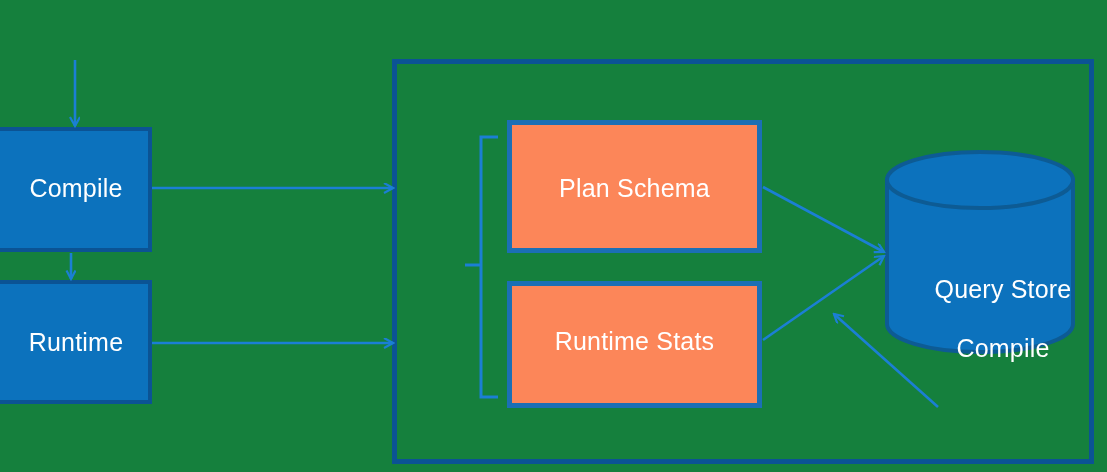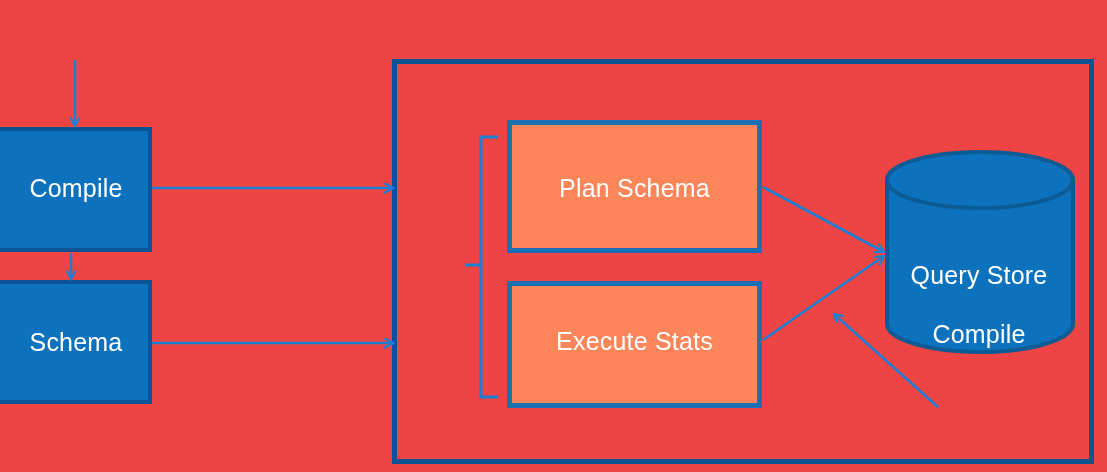--- a/index.html
+++ b/index.html
@@ -8,21 +8,21 @@
     padding: 0;
     background: #000000;
   }
   body {
     font-family: "Liberation Sans", sans-serif;
   }
   #diagram-root {
     position: relative;
     width: 1107px;
     height: 472px;
-    background: #ef4444;
+    background: #15803d;
     overflow: hidden;
   }
   #diagram-svg {
     position: absolute;
     left: 0;
     top: 0;
     width: 1107px;
     height: 472px;
     display: block;
   }
@@ -35,21 +35,21 @@
     text-align: center;
     letter-spacing: 0.2px;
     white-space: pre-line;
     pointer-events: none;
     -webkit-font-smoothing: antialiased;
   }
   .label-compile  { left: 0px;   top: 174px; width: 152px; }
   .label-execute  { left: 0px;   top: 328px; width: 152px; }
   .label-planstore{ left: 507px; top: 174px; width: 255px; }
   .label-runtime  { left: 507px; top: 327px; width: 255px; }
-  .label-cylinder { left: 886px; top: 231px; width: 186px; }
+  .label-cylinder { left: 886px; top: 245px; width: 186px; padding-left: 24px; }
 </style>
 </head>
 <body>
 
 <div id="diagram-root">
 
   <svg id="diagram-svg" viewBox="0 0 1107 472" xmlns="http://www.w3.org/2000/svg">
 
     <defs>
       <marker id="arrowOpen" markerWidth="12" markerHeight="12" refX="10" refY="5" orient="auto" markerUnits="userSpaceOnUse">
@@ -93,24 +93,24 @@
     <line x1="763" y1="187" x2="884" y2="252" stroke="#1B7FD4" stroke-width="2.6" marker-end="url(#arrowOpen)"></line>
 
     <line x1="763" y1="340" x2="884" y2="256" stroke="#1B7FD4" stroke-width="2.6" marker-end="url(#arrowOpen)"></line>
 
     <line x1="938" y1="407" x2="834" y2="314" stroke="#1B7FD4" stroke-width="2.6" marker-end="url(#arrowOpen)"></line>
 
   </svg>
 
   <div class="node-label label-compile">Compile</div>
 
-  <div class="node-label label-execute">Schema</div>
+  <div class="node-label label-execute">Runtime</div>
 
   <div class="node-label label-planstore">Plan Schema</div>
 
-  <div class="node-label label-runtime">Execute Stats</div>
+  <div class="node-label label-runtime">Runtime Stats</div>
 
   <div class="node-label label-cylinder">
     <span>Query Store</span><br>
     <span>Compile</span>
   </div>
 
 </div>
 
 </body></html>

